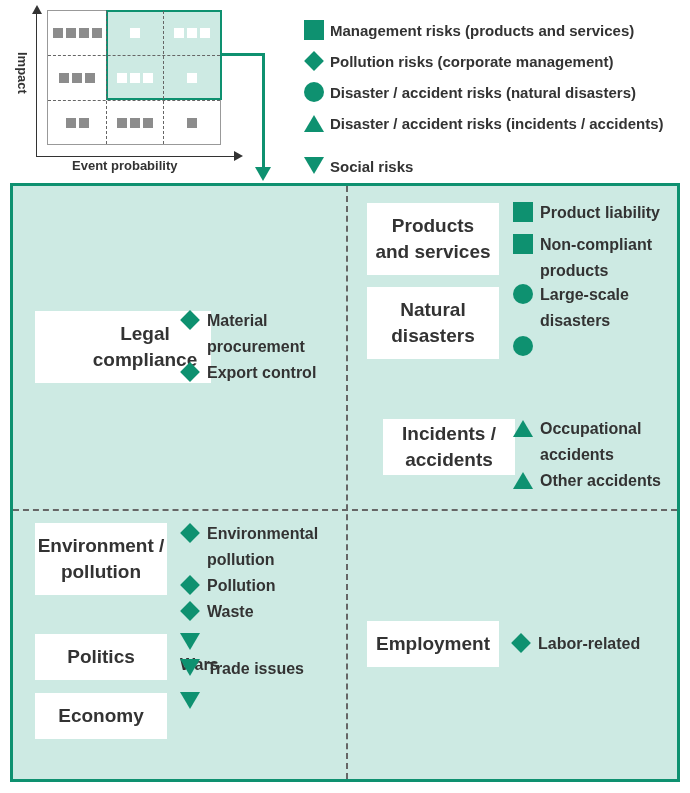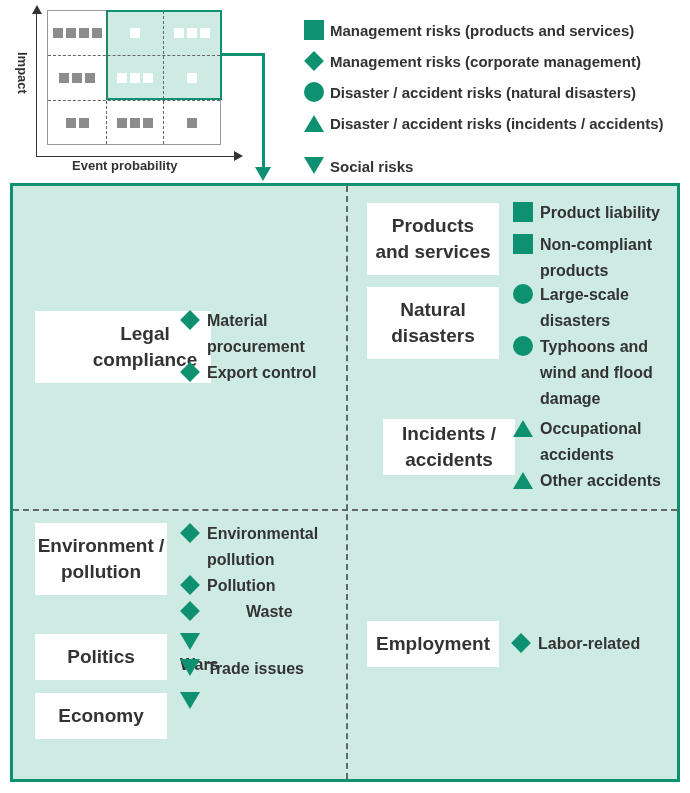--- a/index.html
+++ b/index.html
@@ -92,21 +92,21 @@
   <div class="conn-arrow"></div>
 </div>
 
 <div class="abs legend">
   <div class="leg-item" style="top:0;">
     <span class="ic shape-square"></span>
     <span>Management risks (products and services)</span>
   </div>
   <div class="leg-item" style="top:31px;">
     <span class="ic shape-diamond"></span>
-    <span>Management risks (corporate management)</span>
+    <span>Pollution risks (corporate management)</span>
   </div>
   <div class="leg-item" style="top:62px;">
     <span class="ic shape-circle"></span>
     <span>Disaster / accident risks (natural disasters)</span>
   </div>
   <div class="leg-item" style="top:93px;">
     <span class="ic shape-tri-up"></span>
     <span>Disaster / accident risks (incidents / accidents)</span>
   </div>
   <div class="leg-item" style="top:136px;">
@@ -144,21 +144,20 @@
     </div>
     <div class="cat" style="left: 367px; top: 287px; width: 132px; height: 72px;">
       <span>Natural<br>disasters</span>
     </div>
     <div class="risk" style="left: 513px; top: 282px; width: 155px;">
       <span class="ic shape-circle"></span>
       <span>Large-scale<br>disasters</span>
     </div>
     <div class="risk" style="left: 513px; top: 334px; width: 155px;">
       <span class="ic shape-circle"></span>
-      <span>Typhoons and<br>wind and flood<br>damage</span>
     </div>
     <div class="cat" style="left: 383px; top: 419px; width: 132px; height: 56px;">
       <span>Incidents /<br>accidents</span>
     </div>
     <div class="risk" style="left: 513px; top: 416px; width: 155px;">
       <span class="ic shape-tri-up"></span>
       <span>Occupational<br>accidents</span>
     </div>
     <div class="risk" style="left: 513px; top: 468px; width: 155px;">
       <span class="ic shape-tri-up"></span>
@@ -168,21 +167,21 @@
       <span>Environment /<br>pollution</span>
     </div>
     <div class="risk" style="left: 180px; top: 521px; width: 150px;">
       <span class="ic shape-diamond"></span>
       <span>Environmental<br>pollution</span>
     </div>
     <div class="risk" style="left: 180px; top: 573px; width: 150px;">
       <span class="ic shape-diamond"></span>
       <span>Pollution</span>
     </div>
-    <div class="risk" style="left: 180px; top: 599px; width: 150px; gap: 39px;">
+    <div class="risk" style="left: 180px; top: 599px; width: 150px;">
       <span class="ic shape-diamond"></span>
       <span>Waste</span>
     </div>
     <div class="cat" style="left: 35px; top: 634px; width: 132px; height: 46px;">
       <span>Politics</span>
     </div>
     <div class="risk" style="left: 180px; top: 630px; width: 150px; flex-direction: column;">
       <span class="ic shape-tri-down"></span>
       <span>Wars</span>
     </div>

